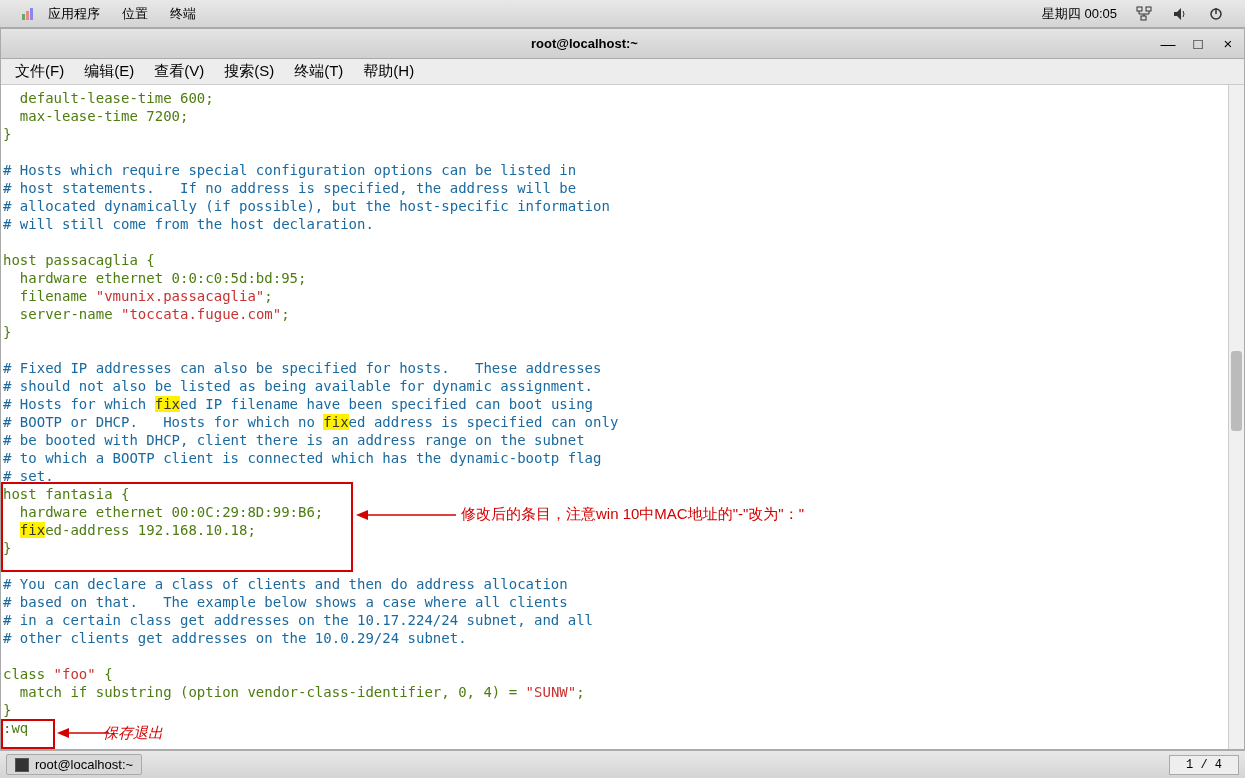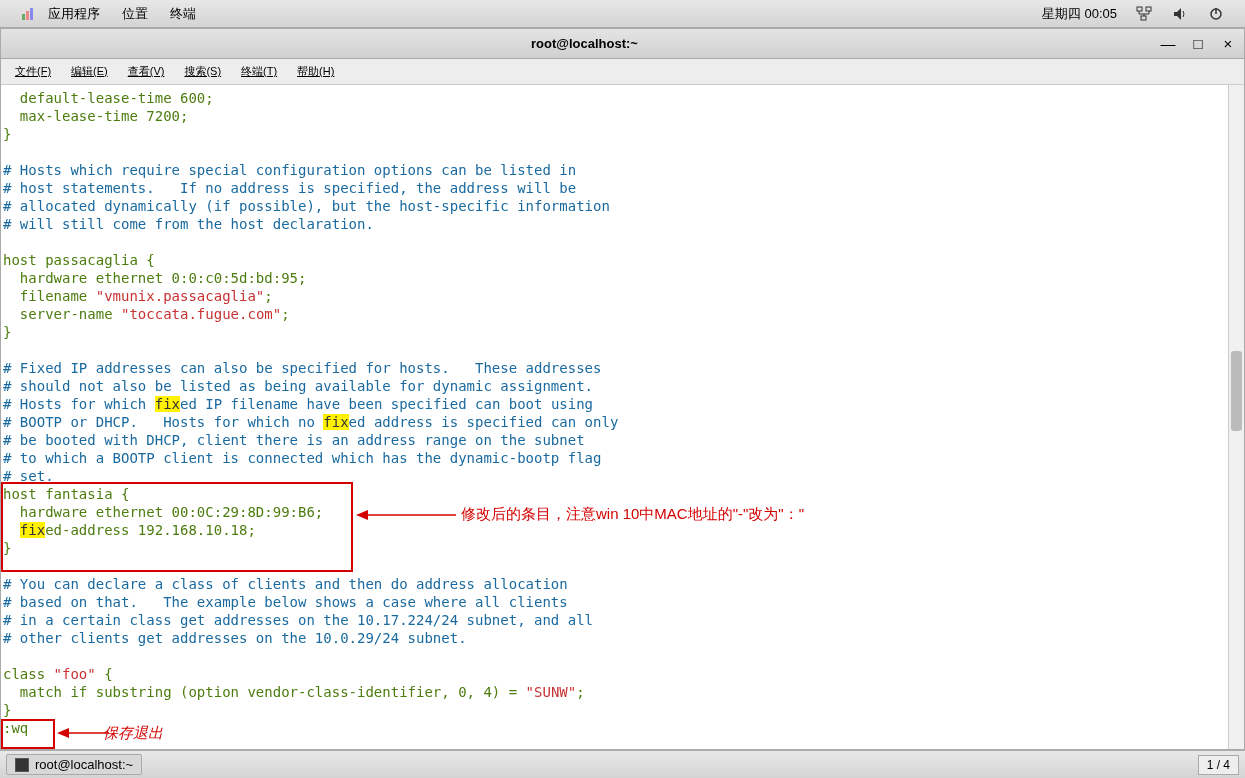--- a/index.html
+++ b/index.html
@@ -58,21 +58,21 @@
     
     .menubar {
       height: 26px;
       background: #ededed;
       border-bottom: 1px solid #ccc;
       display: flex;
       align-items: center;
       padding: 0 6px;
       gap: 4px;
     }
-    .menu-item { padding: 11px 8px; cursor:pointer; font-size: 11px; text-decoration: underline; }
+    .menu-item { padding: 11px 8px; cursor:pointer; font-size: 15px; }
     
     .terminal-content {
       flex:1;
       background:#fff;
       position: relative;
       overflow:hidden;
     }
     .scroll-area {
       position:absolute;
       top:0; left:0; right:16px; bottom:0;
@@ -134,23 +134,24 @@
       padding:2px 8px;
       background:#d8d8d8;
       border:1px solid #aaa;
       border-radius:2px;
       cursor:pointer;
       font-size:13px;
     }
     .workspace-indicator {
       margin-left:auto;
       font-size:12px;
-      padding:2px 8px;
+      padding:2px 16px;
       border:1px solid #aaa;
       background:#eee;
+      font-family:Liberation Mono, monospace;
     }
     .term-icon-sm { width:14px; height:14px; background:#333; border:1px solid #555; }
   </style>
 </head>
 <body>
 
 <div class="panel-top">
   <div class="panel-top-left">
     <span class="panel-icon">
       <svg width="14" height="14" viewBox="0 0 14 14">

